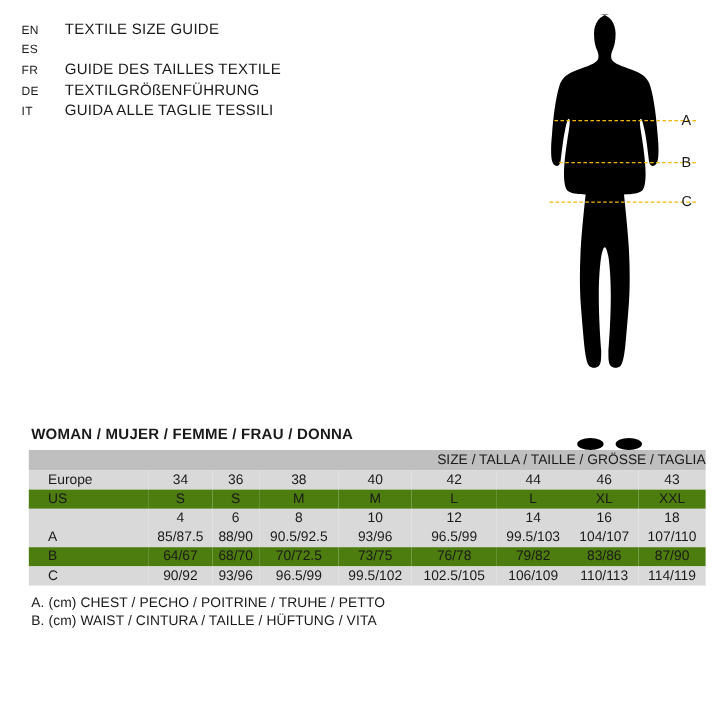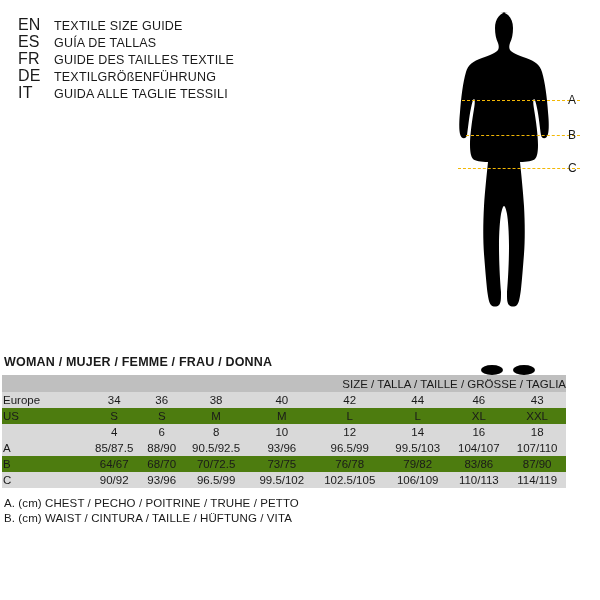--- a/index.html
+++ b/index.html
@@ -32,21 +32,21 @@
     display: flex;
     align-items: baseline;
     height: 17px;
     line-height: 17px;
     font-size: 12.5px;
     letter-spacing: 0.2px;
   }
   .lang-code {
     width: 36px;
     flex: 0 0 36px;
-    font-size: 16px;
+    font-size: 10px;
   }
   .lang-text {
     font-size: 12.5px;
     white-space: nowrap;
   }
 
   
   .figure-wrap {
     position: absolute;
     left: 430px;
@@ -65,21 +65,21 @@
   .measure-label {
     position: absolute;
     font-size: 12px;
     color: #1a1a1a;
     font-family: "Liberation Sans", sans-serif;
   }
 
   
   .table-area {
     position: absolute;
-    left: 2px;
+    left: 24px;
     top: 355px;
     width: 564px;
   }
   .woman-title {
     font-size: 12.5px;
     font-weight: bold;
     letter-spacing: 0.2px;
     margin-bottom: 6px;
     padding-left: 2px;
   }
@@ -104,21 +104,21 @@
     height: 17px;
   }
   table.sizes tr.band td {
     background: #d9d9d9;
   }
   table.sizes tr.plain td {
     background: #4d7c0f;
   }
   table.sizes td.rowlabel {
     text-align: left;
-    padding-left: 1px;
+    padding-left: 16px;
     width: 84px;
   }
   .legend {
     margin-top: 8px;
     padding-left: 2px;
   }
   .legend-line {
     font-size: 11.5px;
     line-height: 15px;
     letter-spacing: 0.1px;
@@ -129,21 +129,20 @@
 
 <div class="page">
 
   <div class="lang-block">
     <div class="lang-row">
       <span class="lang-code">EN</span>
       <span class="lang-text">TEXTILE SIZE GUIDE</span>
     </div>
     <div class="lang-row">
       <span class="lang-code">ES</span>
-      <span class="lang-text">GUÍA DE TALLAS</span>
     </div>
     <div class="lang-row">
       <span class="lang-code">FR</span>
       <span class="lang-text">GUIDE DES TAILLES TEXTILE</span>
     </div>
     <div class="lang-row">
       <span class="lang-code">DE</span>
       <span class="lang-text">TEXTILGRÖßENFÜHRUNG</span>
     </div>
     <div class="lang-row">

